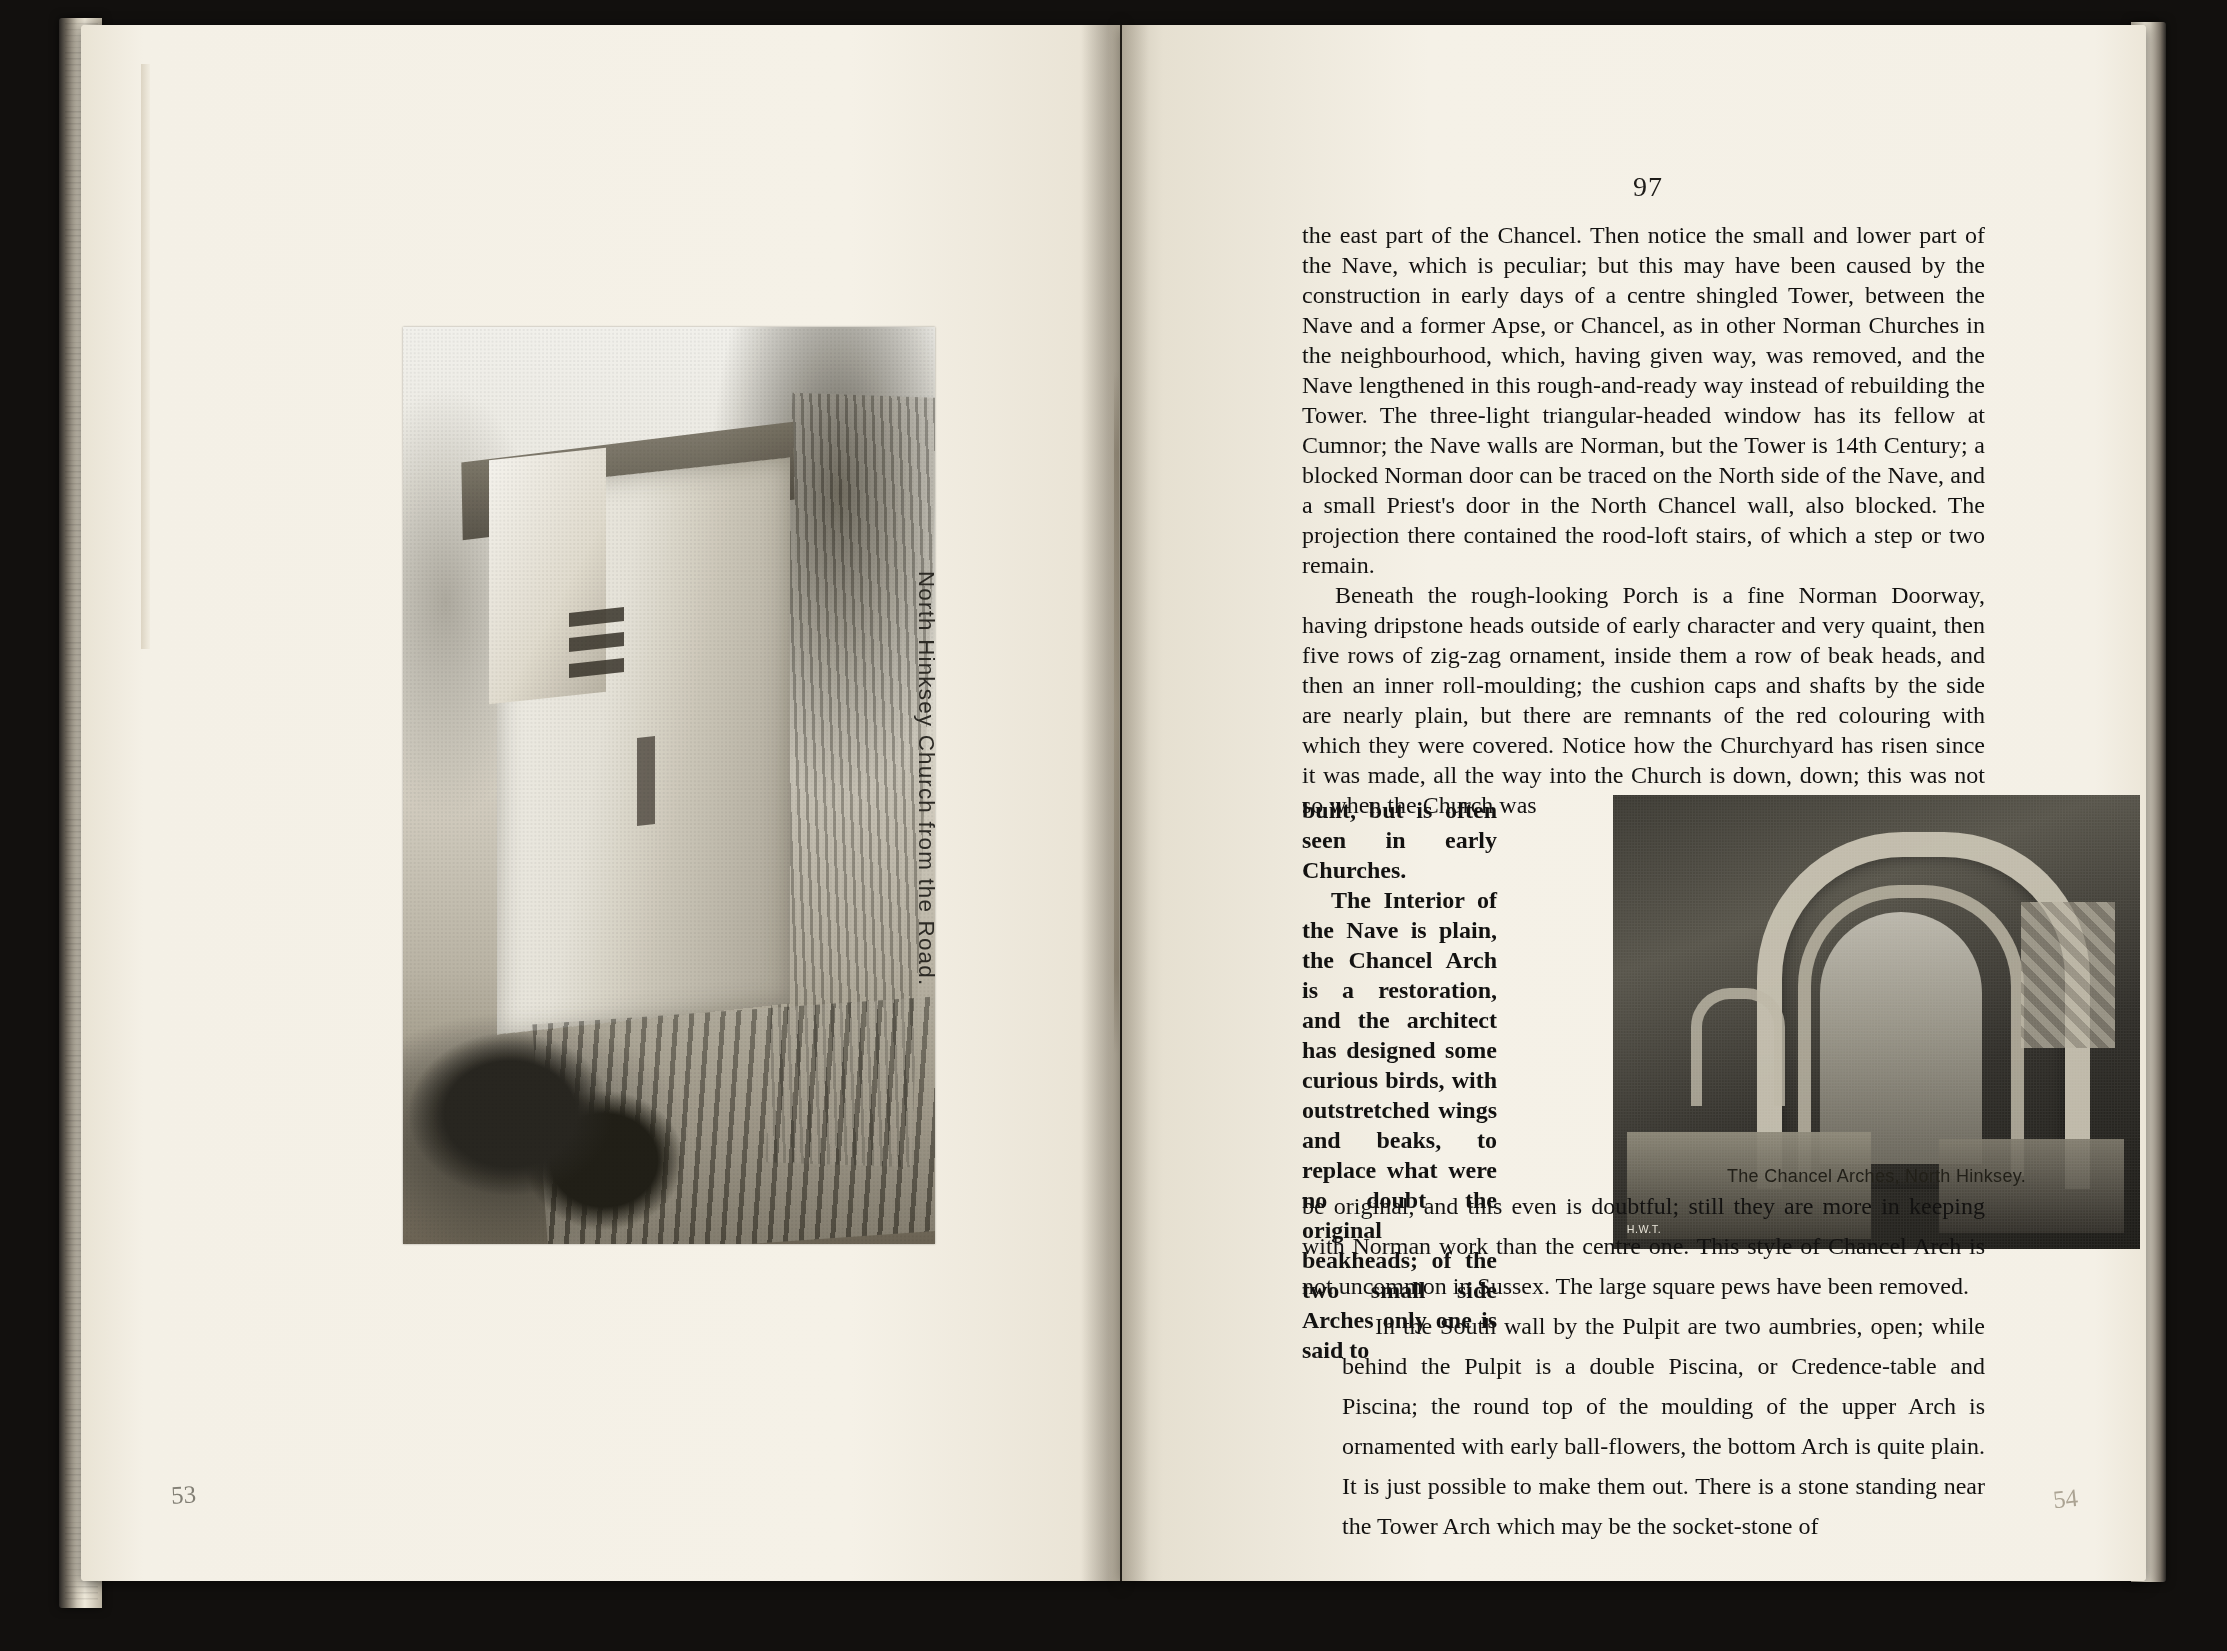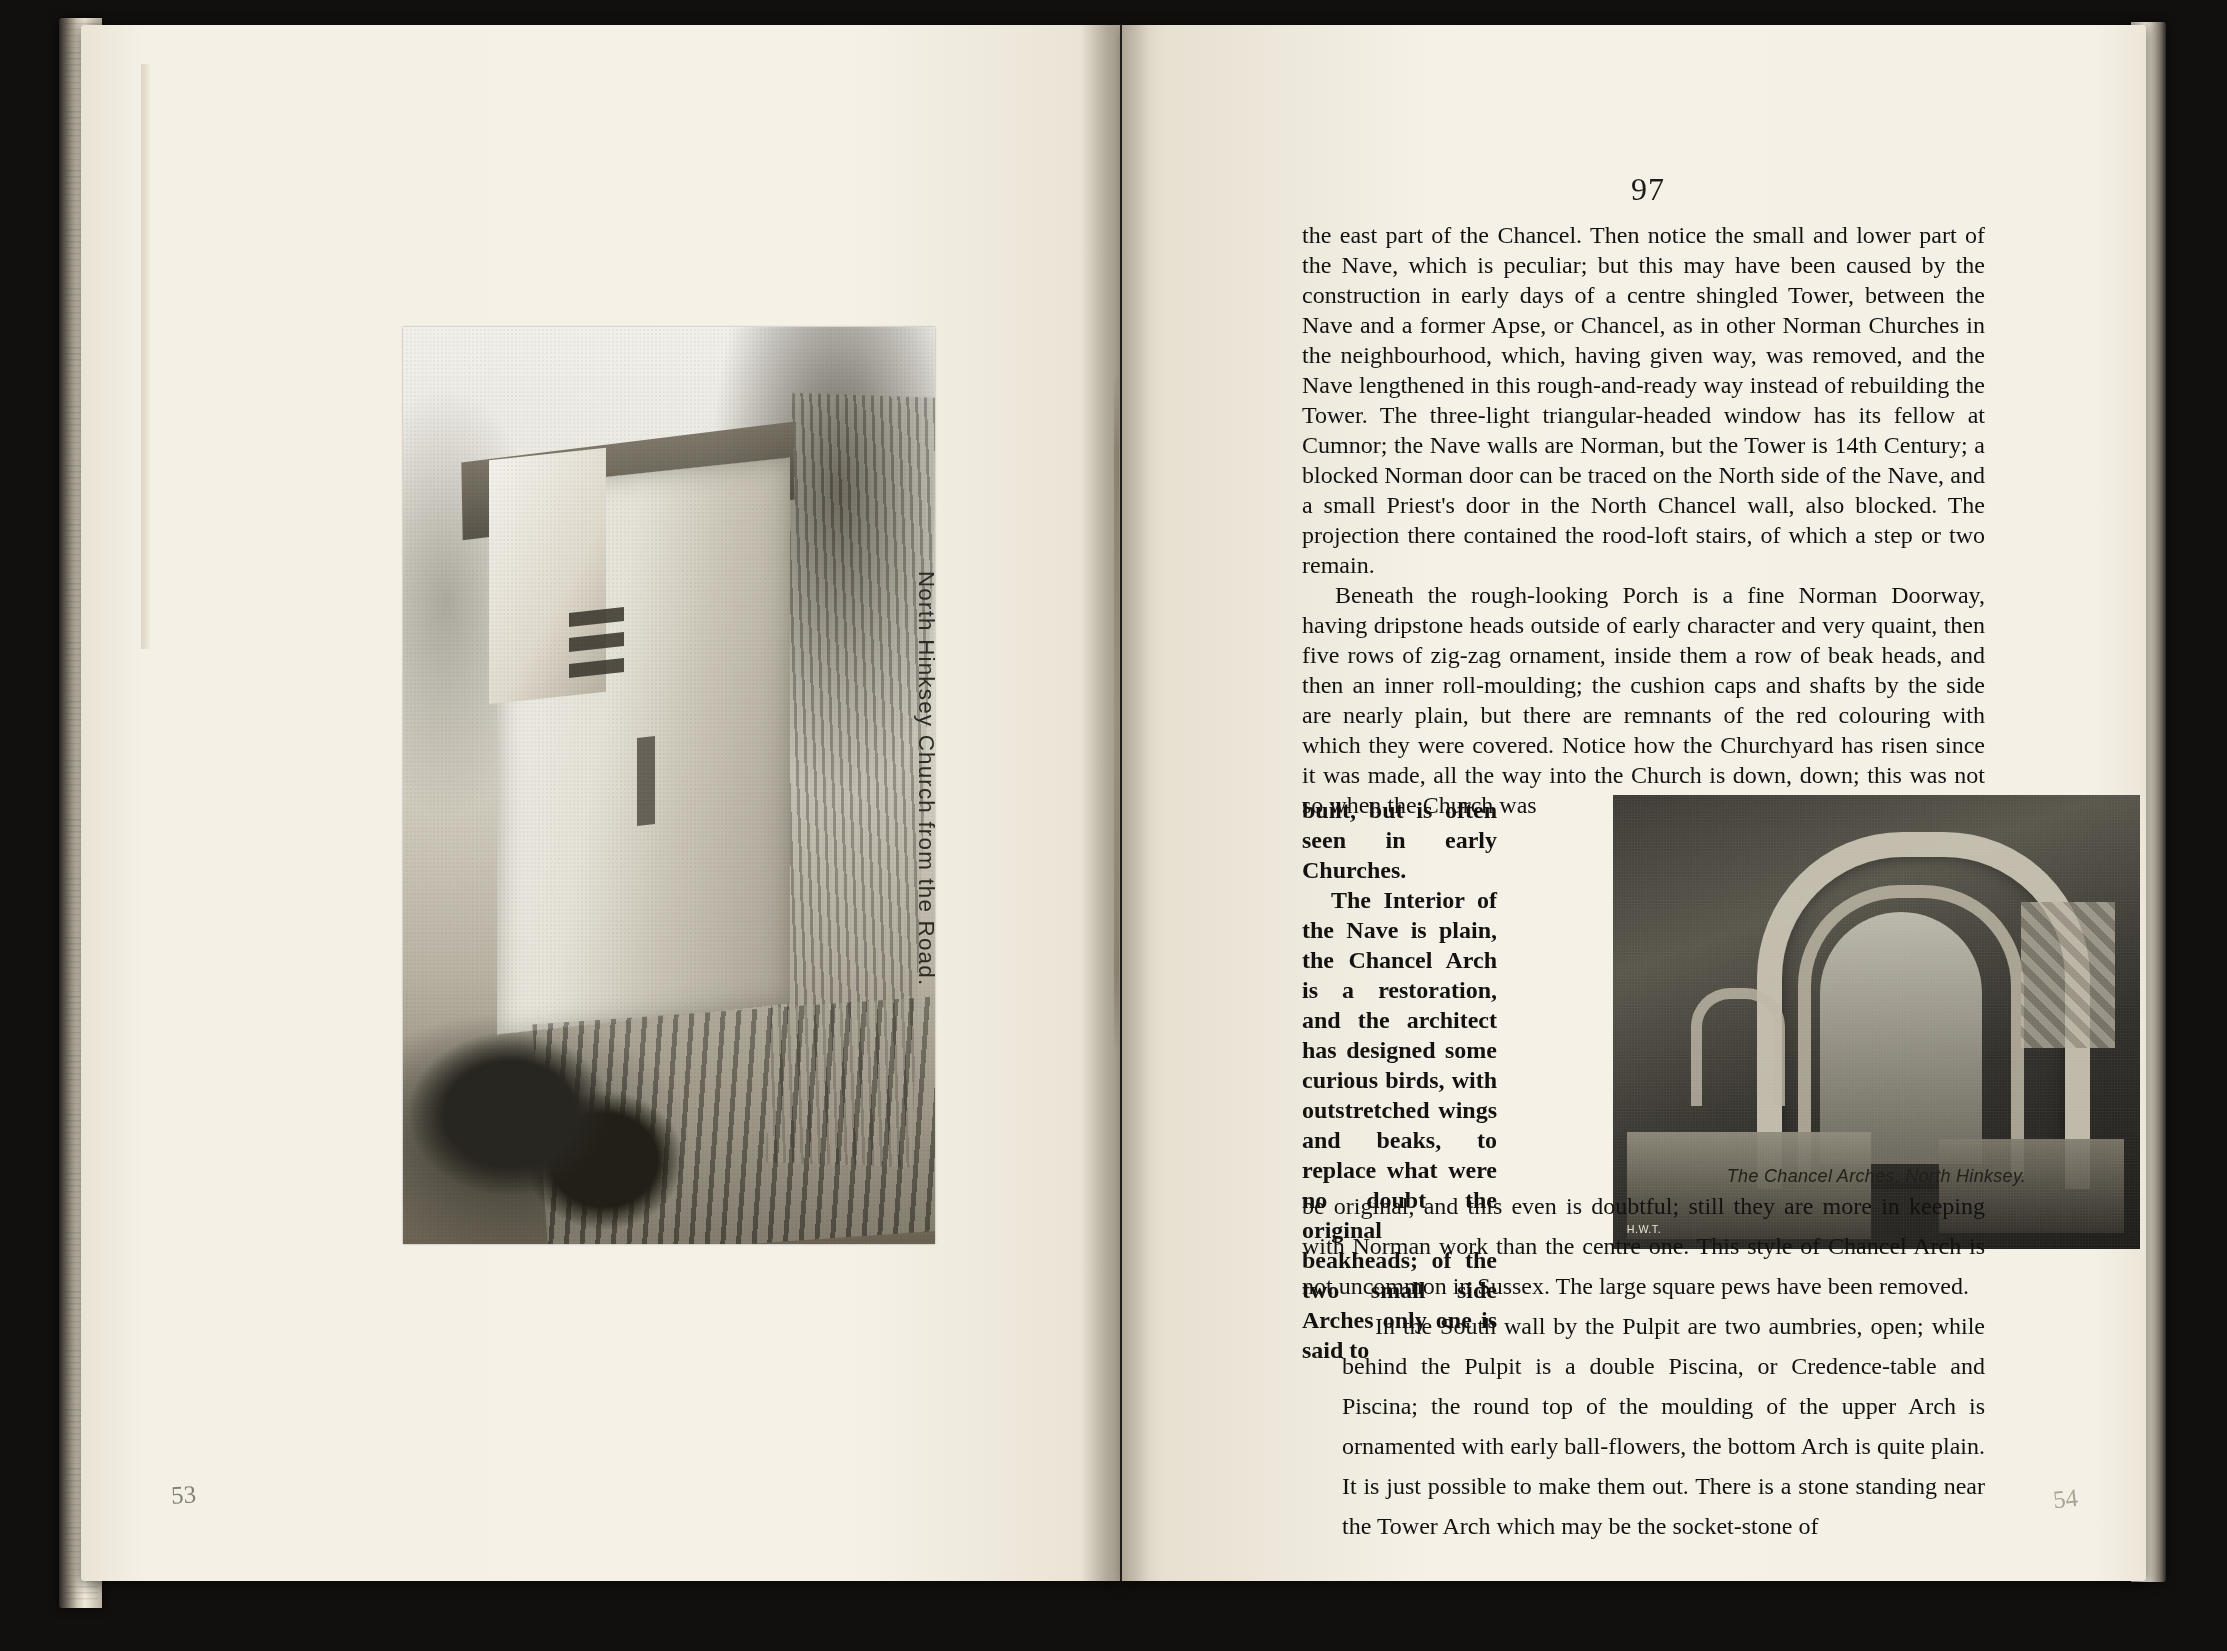--- a/index.html
+++ b/index.html
@@ -150,21 +150,21 @@
     font-size:25px;color:#9a917f;opacity:.8;transform:rotate(-6deg);
   }
   .tape-left{
     position:absolute;left:60px;top:39px;width:9.8px;height:585px;
     background:linear-gradient(90deg,rgba(210,200,180,.7),rgba(236,230,214,.35));
   }
 
   
   .folio{
     position:absolute;left:0;right:0;top:146px;text-align:center;
-    font-size:32px;color:#1e1c19;letter-spacing:1px;padding-left:28px;
+    font-size:28px;color:#1e1c19;letter-spacing:1px;padding-left:28px;
   }
   .textcol{
     position:absolute;
     left:180px;top:195px;width:683px;
     color:#131211;
     font-size:24px;
     line-height:30px;
     text-align:justify;
     text-justify:inter-word;
     hyphens:manual;
@@ -225,21 +225,21 @@
     background-image:radial-gradient(rgba(255,255,255,.05) 1px, rgba(0,0,0,0) 1px);
     background-size:2.9px 2.9px;
   }
   .fig-sig{
     position:absolute;left:13.7px;bottom:13.7px;font-size:10.7px;color:#e7e3d7;
     font-family:"Liberation Sans", sans-serif;letter-spacing:0.5px;
   }
   .fig-caption{
     position:absolute;left:0;top:371px;width:527px;text-align:center;
     font-family:"Liberation Sans", sans-serif;
-    font-style:italic;font-size:18px;color:#222019;letter-spacing:0.3px;
+    font-size:18px;color:#222019;letter-spacing:0.3px;
   }
 
   .wrapcol{
     position:absolute;left:180px;top:770px;width:195px;
     font-size:24px;line-height:30px;color:#131211;text-align:justify;
   }
   .wrapcol p{margin:0;font-weight:bold;}
   .wrapcol p.indent{text-indent:29px;}
   .tailcol{
     position:absolute;left:180px;top:1161px;width:683px;

